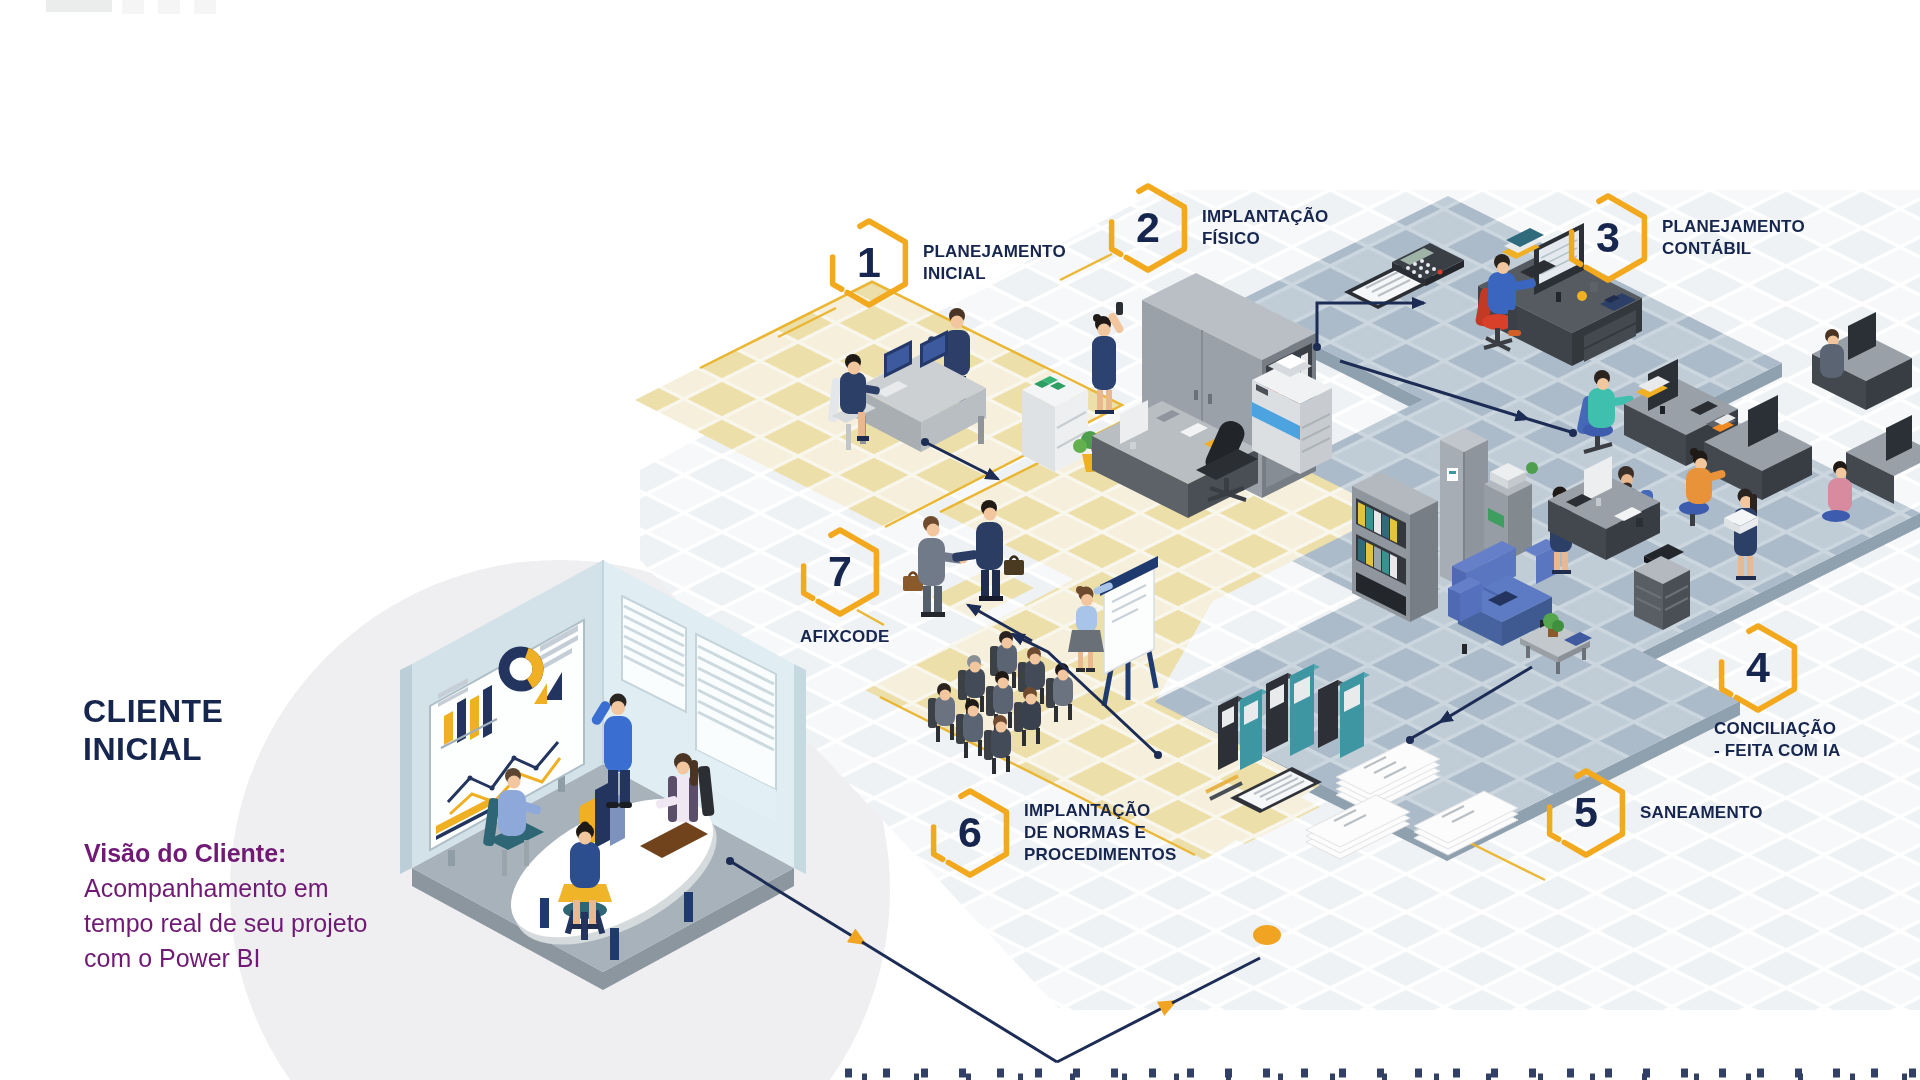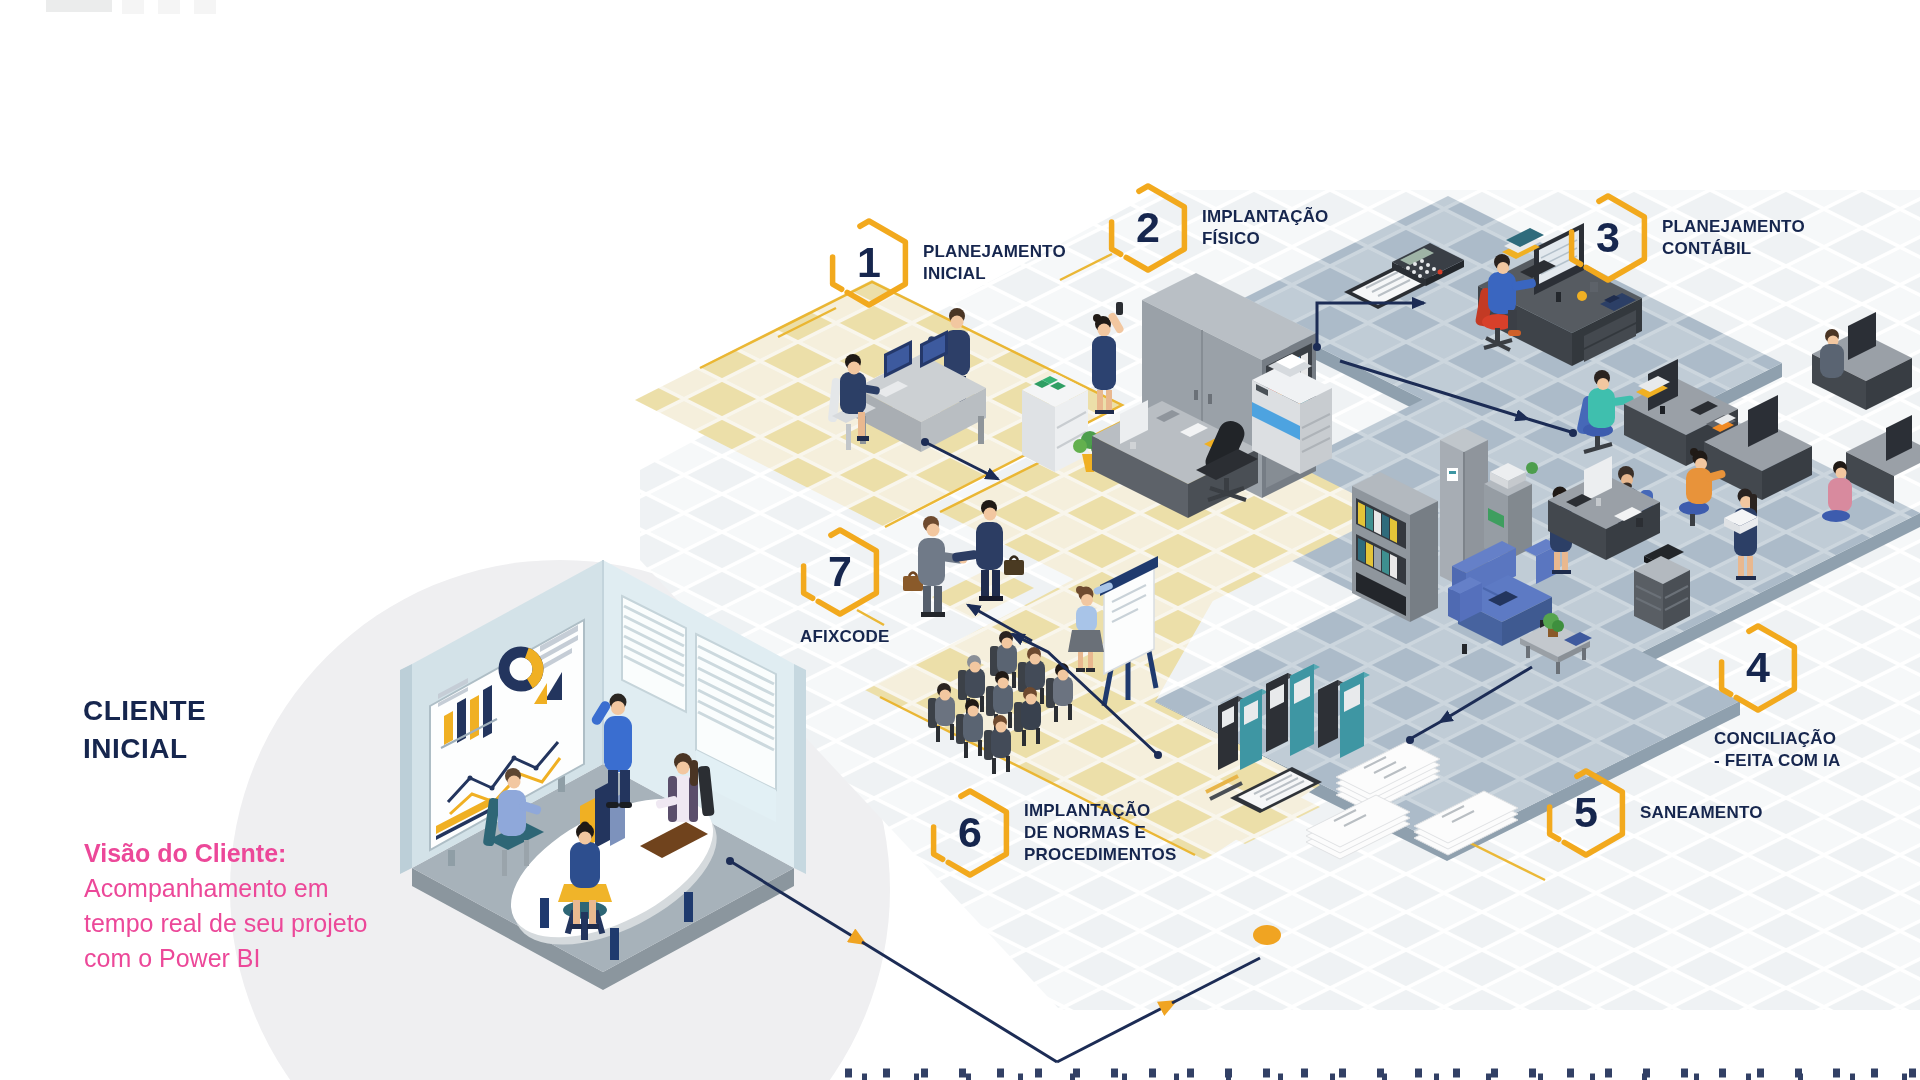--- a/index.html
+++ b/index.html
@@ -1,44 +1,44 @@
 <!DOCTYPE html>
 <html><head>
 <meta charset="utf-8">
 <style>
   html,body{margin:0;padding:0;background:#ffffff;}
   .canvas{position:relative;width:1920px;height:1080px;overflow:hidden;background:#ffffff;
           font-family:"Liberation Sans",sans-serif;color:#16264e;}
   .scene-svg{position:absolute;left:0;top:0;width:1920px;height:1080px;}
 
   
-  .client-title{position:absolute;left:83px;top:692px;font-size:28px;font-weight:bold;
+  .client-title{position:absolute;left:83px;top:692px;font-size:32px;font-weight:bold;
                 line-height:38px;letter-spacing:.5px;color:#16264e;}
   .client-view{position:absolute;left:84px;top:836px;width:370px;font-size:25px;
-               line-height:35px;color:#ec4899;}
+               line-height:35px;color:#701a75;}
   .client-view .head{font-weight:bold;display:block;}
   .client-view .body{white-space:pre-line;}
 
   
   .step{position:absolute;width:100px;height:100px;}
   .hexwrap{position:absolute;inset:0;}
   .hexwrap svg{width:100%;height:100%;display:block;}
   .num{position:absolute;inset:0;display:flex;align-items:center;justify-content:center;
        font-size:43px;font-weight:bold;color:#16264e;padding-bottom:2px;}
   .lbl{position:absolute;left:104px;top:50%;transform:translateY(-50%);
        font-weight:bold;font-size:17px;line-height:22px;white-space:pre;
        letter-spacing:.2px;color:#16264e;}
   .s1{left:819px;top:213px;}
   .s2{left:1098px;top:178px;}
   .s3{left:1558px;top:188px;}
   .s4{left:1708px;top:618px;}
   .s5{left:1536px;top:763px;}
   .s6{left:920px;top:783px;}
   .s7{left:790px;top:522px;}
-  .s4 .lbl{left:6px;top:110px;transform:none;}
+  .s4 .lbl{left:6px;top:100px;transform:none;}
   .s7 .lbl{left:10px;top:104px;transform:none;}
 </style>
 </head>
 <body>
 
 <div class="canvas">
 
 <svg class="scene-svg" viewBox="0 0 1920 1080">
   <defs>
     <marker id="an" viewBox="0 0 12 10" refX="10" refY="5" markerWidth="15" markerHeight="12.5" orient="auto" markerUnits="userSpaceOnUse">

